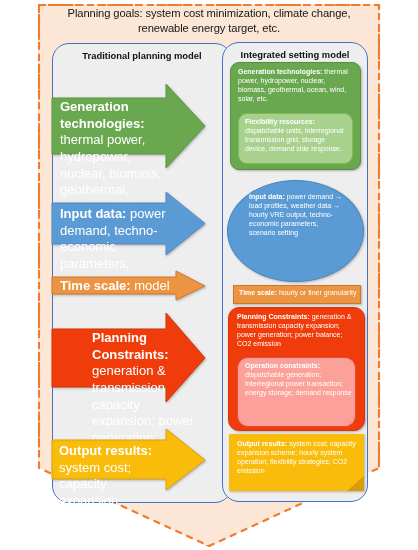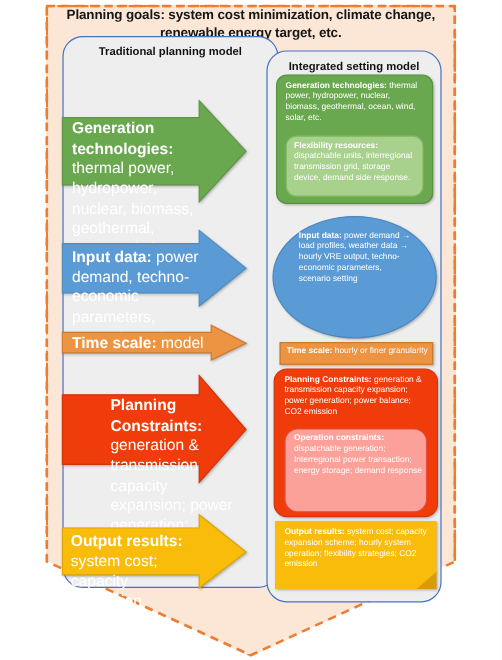--- a/index.html
+++ b/index.html
@@ -13,30 +13,30 @@
     border:2.2px dashed #ed7d31;
     box-sizing:border-box;
     -webkit-clip-path:polygon(0 0,100% 0,100% 85.3%,100% 85.3%,100% 85.3%,100% 85.3%,100% 85.3%,100% 85.3%,100% 85.3%,50% 100%,0 85.3%);
     clip-path:polygon(0 0,100% 0,100% 85.3%,100% 85.3%,50% 100%,0 85.3%);
   }
   
   #outer-arrow-outline{position:absolute;left:36px;top:2px;width:346px;height:547px;pointer-events:none;}
 
   #goal-title{
     position:absolute;left:44px;top:6px;width:330px;
-    text-align:center;font-size:11.2px;font-weight:bold;color:#161616;
+    text-align:center;font-size:11.2px;font-weight:normal;color:#161616;
     line-height:1.33;letter-spacing:-0.1px;
   }
 
   
   .panel{
     position:absolute;background:#eeeeee;border:1.3px solid #4472c4;
     border-radius:17px;box-sizing:border-box;
   }
-  #panel-left{left:52px;top:30px;width:180px;height:460px;}
+  #panel-left{left:52px;top:43px;width:180px;height:460px;}
   #panel-right{left:222px;top:42px;width:146px;height:460px;}
   .panel-title{
     position:absolute;top:6px;left:0;width:100%;text-align:center;
     font-size:9.4px;font-weight:bold;color:#111;
   }
 
   
   .txt{position:absolute;color:#ffffff;line-height:1.28;}
   .txt b{font-weight:bold;}
   .t9{font-size:13px;}

